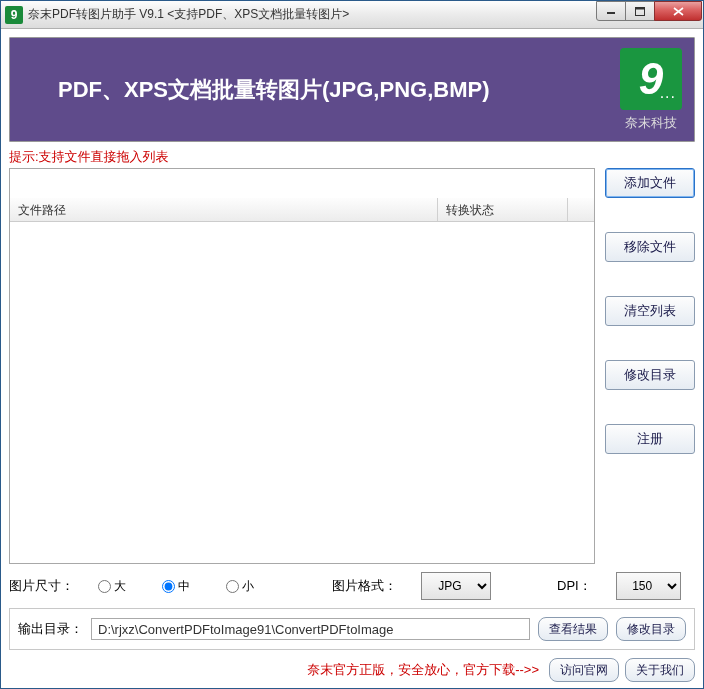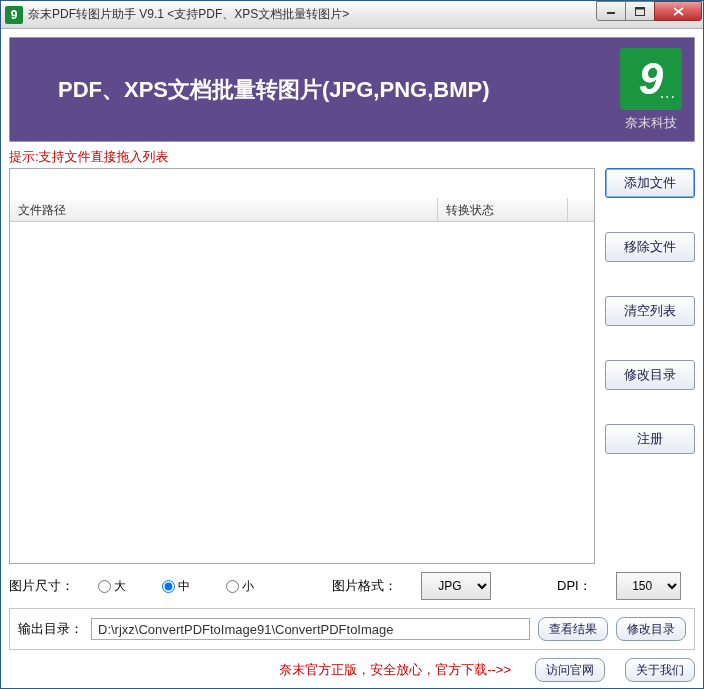--- a/index.html
+++ b/index.html
@@ -36,21 +36,21 @@
 .row { display: flex; align-items: center; margin-top: 8px; gap: 24px; }
 .row-label { font-size: 13px; color: #000; }
 .radio-wrap { display: inline-flex; align-items: center; margin-right: 12px; }
 .radio-wrap input { margin-right: 3px; }
 .sel { height: 28px; border: 1px solid #888; background: linear-gradient(#fafafa, #e4e4e4); font-size: 12px; padding: 1px 4px; font-family: inherit; text-align: center; }
 .sel.fmt { width: 70px; }
 .sel.dpi { width: 65px; }
 .out-row { border: 1px solid #c8c8c8; padding: 8px; display: flex; align-items: center; gap: 8px; margin-top: 8px; }
 .out-input { flex: 1; height: 22px; border: 1px solid #aaa; padding: 2px 6px; font-size: 13px; background: #fff; color: #333; font-family: inherit; }
 .small-btn { height: 24px; padding: 0 10px; border: 1px solid #8a9bb0; border-radius: 8px; background: linear-gradient(#fdfdfd, #e6ecf3); color: #1a1a4a; font-size: 12px; cursor: pointer; font-family: inherit; }
-.footer-row { display: flex; align-items: center; justify-content: flex-end; gap: 20px; margin-top: 8px; }
+.footer-row { display: flex; align-items: center; justify-content: flex-end; gap: 6px; margin-top: 8px; }
 .footer-text { color: #cc0000; font-size: 13px; margin-right: 4px; }
 .gap-small { display: inline-block; width: 18px; }
 </style>
 </head>
 <body>
 
 <div class="window">
   <div class="titlebar">
     <div class="titlebar-icon">
         <span>9</span>

